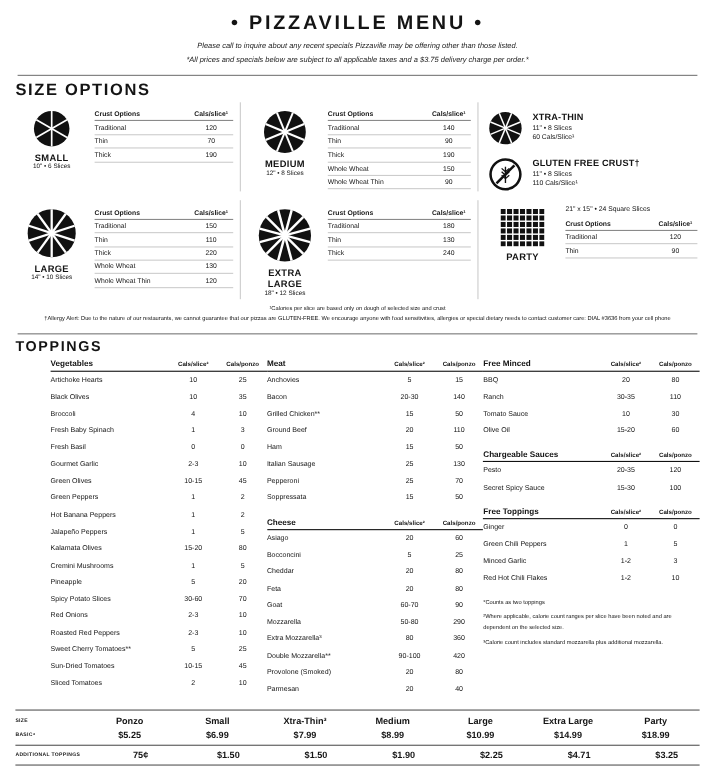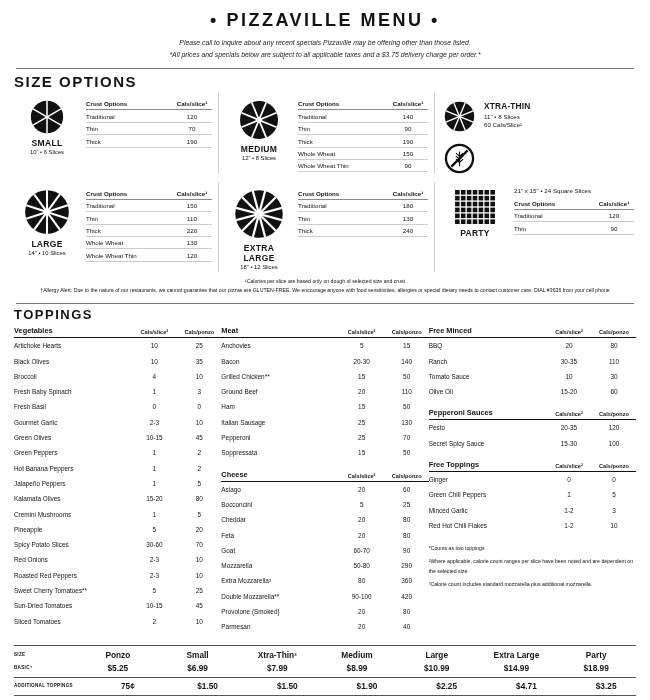--- a/index.html
+++ b/index.html
@@ -29,21 +29,21 @@
   .sp-name { font-weight:bold; font-size:8.3px; letter-spacing:.2px; }
   .sp-line { font-size:6.2px; margin-top:1.6px; }
 
   .party-cell { display:flex; gap:8px; padding:5px 2px 0 9px; border-left:1px solid #ccc; }
   .party-right { flex:1; }
   .party-sub { font-size:6.2px; margin-bottom:3px; }
 
   .size-footnotes { text-align:center; font-size:5.2px; line-height:1.7; margin-top:5px; color:#111; }
 
   .toppings-title { font-size:13px; margin-top:3px; }
-  .toppings-grid { display:grid; grid-template-columns:1fr 1fr 1fr; margin-top:4px; flex:1; }
+  .toppings-grid { display:grid; grid-template-columns:1fr 1fr 1fr; margin-top:4px; flex:1;margin-left:32px; }
   .t-col { display:flex; flex-direction:column; }
   .t-table { margin-bottom:9px; }
   .t-head { display:grid; grid-template-columns:1fr 46px 44px; align-items:end; border-bottom:1.5px solid #111; padding-bottom:2px; }
   .t-group { font-weight:bold; font-size:7.4px; }
   .t-col-h { font-weight:bold; font-size:5.6px; text-align:center; }
   .t-row { display:grid; grid-template-columns:1fr 46px 44px; height:15.3px; align-items:center; font-size:6.4px; }
   .t-val { text-align:center; }
   .t-footnotes { font-size:5.2px; line-height:1.8; margin-top:2px; color:#111; }
   .t-fn { margin-bottom:4px; }
 
@@ -158,20 +158,25 @@
             <circle cx="20" cy="20" r="17.5" fill="none" stroke="#111" stroke-width="3"></circle>
             <line x1="20" y1="11" x2="20" y2="30" stroke="#111" stroke-width="1.6"></line>
             <line x1="20" y1="17" x2="15.5" y2="13" stroke="#111" stroke-width="1.5"></line>
             <line x1="20" y1="17" x2="24.5" y2="13" stroke="#111" stroke-width="1.5"></line>
             <line x1="20" y1="21" x2="15.5" y2="17" stroke="#111" stroke-width="1.5"></line>
             <line x1="20" y1="21" x2="24.5" y2="17" stroke="#111" stroke-width="1.5"></line>
             <line x1="20" y1="25" x2="15.5" y2="21" stroke="#111" stroke-width="1.5"></line>
             <line x1="20" y1="25" x2="24.5" y2="21" stroke="#111" stroke-width="1.5"></line>
             <line x1="9.5" y1="30.5" x2="30.5" y2="9.5" stroke="#111" stroke-width="3"></line>
           </svg>
+          <div class="special-text">
+            <div class="sp-name">GLUTEN FREE CRUST†</div>
+            <div class="sp-line">11" • 8 Slices</div>
+            <div class="sp-line">110 Cals/Slice¹</div>
+          </div>
         </div>
       </div>
     <div class="size-cell" id="size-2">
         <div class="size-left">
           <svg viewBox="0 0 40 40" width="46" height="46">
             <circle cx="20" cy="20" r="19" fill="#111"></circle>
             <line x1="1.9299261903920844" y1="14.128677106876" x2="38.07007380960792" y2="25.871322893124002" stroke="#fff" stroke-width="1.8"></line>
             <line x1="8.83208020644301" y1="4.6286771068759975" x2="31.16791979355699" y2="35.371322893124" stroke="#fff" stroke-width="1.8"></line>
             <line x1="20" y1="1" x2="20" y2="39" stroke="#fff" stroke-width="1.8"></line>
             <line x1="31.167919793556987" y1="4.6286771068759975" x2="8.832080206443013" y2="35.371322893124" stroke="#fff" stroke-width="1.8"></line>
@@ -549,21 +554,21 @@
             <span class="t-val">30</span>
           </div>
           <div class="t-row">
             <span class="t-name">Olive Oil</span>
             <span class="t-val">15-20</span>
             <span class="t-val">60</span>
           </div>
         </div>
         <div class="t-table">
           <div class="t-head">
-            <span class="t-group">Pepperoni Sauces</span>
+            <span class="t-group">Chargeable Sauces</span>
             <span class="t-col-h">Cals/slice²</span>
             <span class="t-col-h">Cals/ponzo</span>
           </div>
           <div class="t-row">
             <span class="t-name">Pesto</span>
             <span class="t-val">20-35</span>
             <span class="t-val">120</span>
           </div>
           <div class="t-row">
             <span class="t-name">Secret Spicy Sauce</span>

